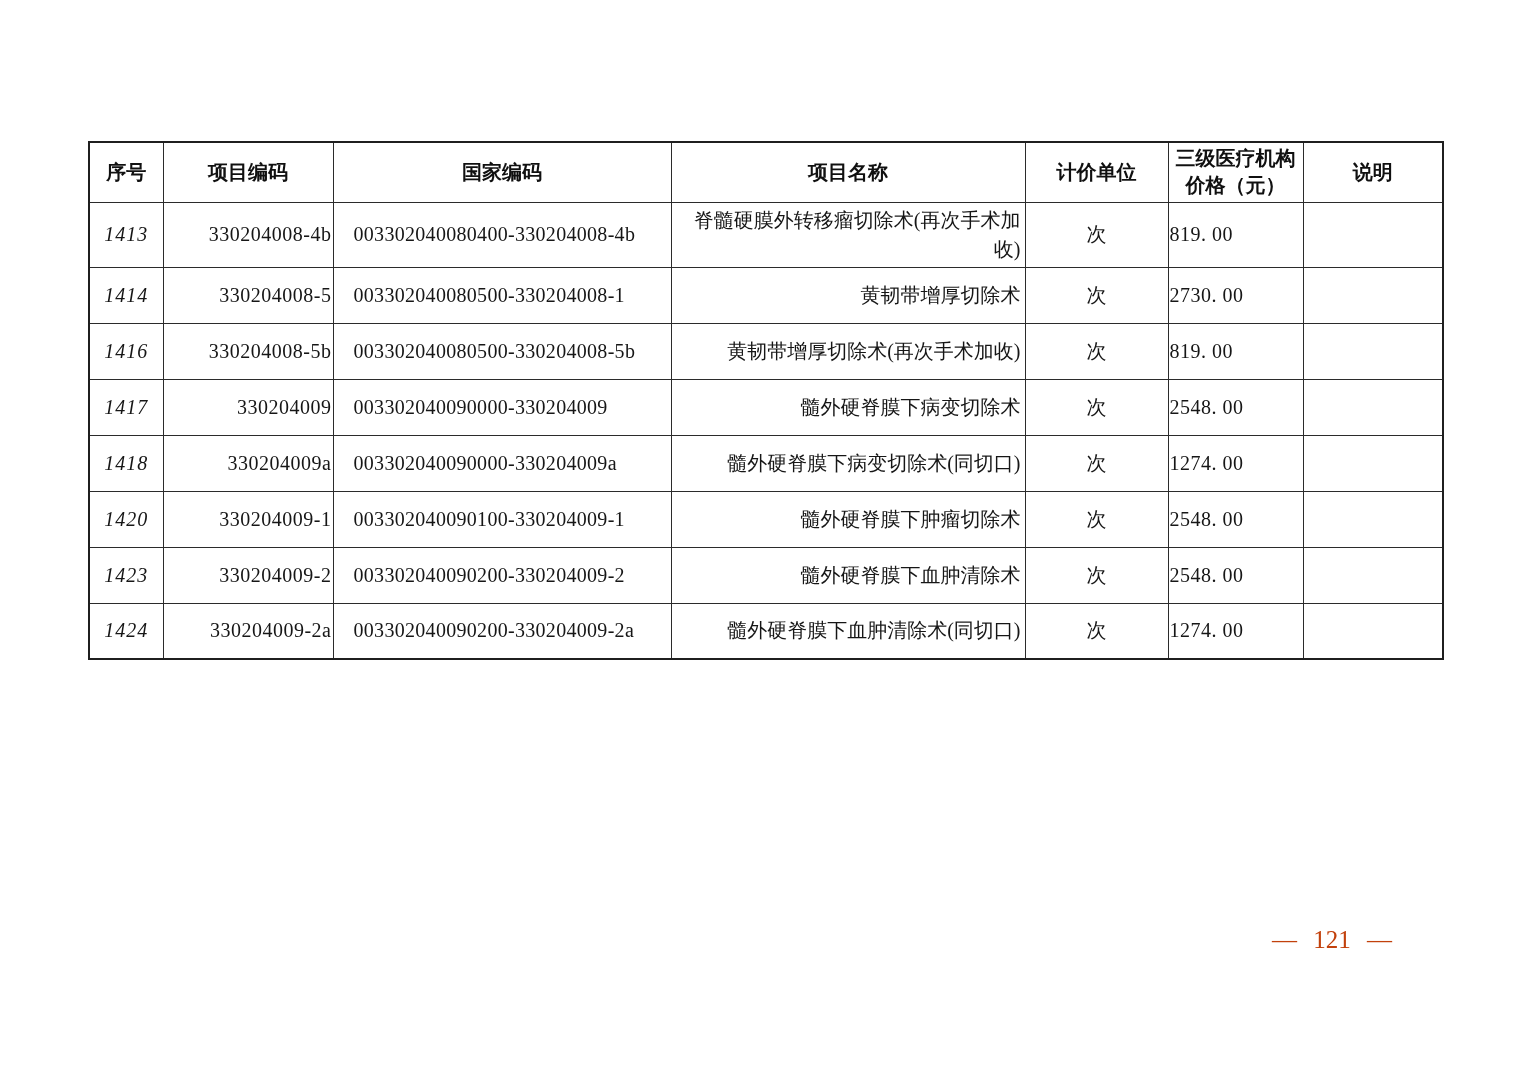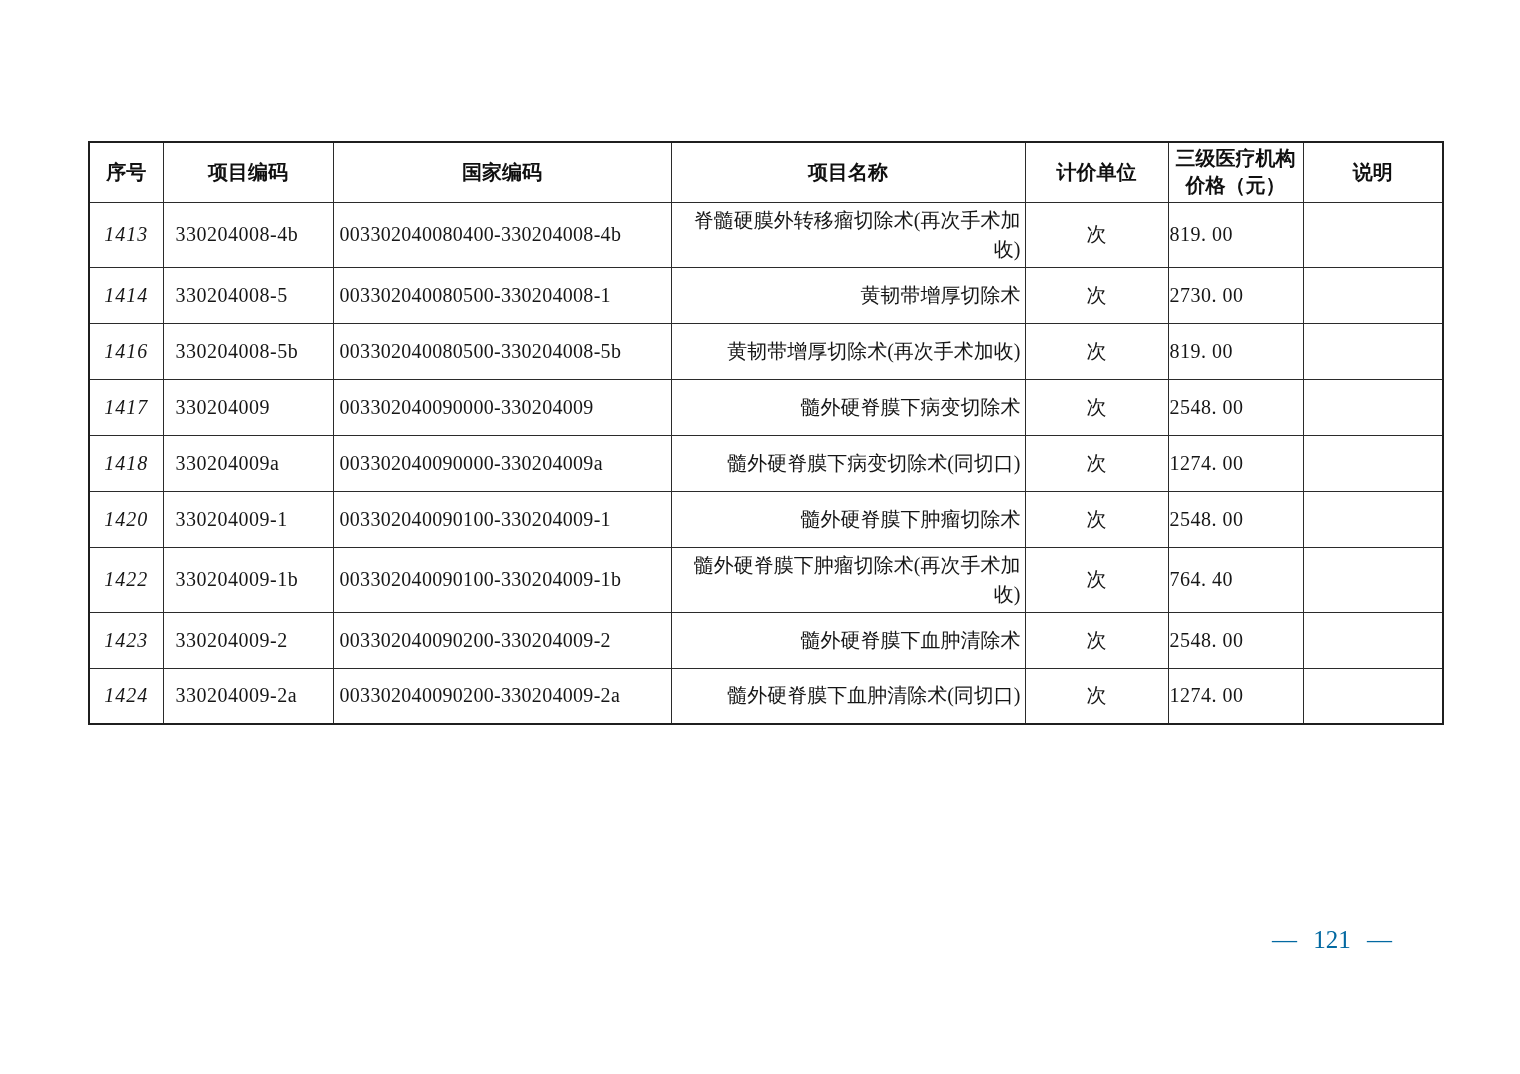--- a/index.html
+++ b/index.html
@@ -41,32 +41,32 @@
     font-size: 20px;
     height: 60px;
     text-align: center;
     line-height: 1.35;
     padding: 0 4px;
     color: #101010;
   }
   tbody tr { height: 56px; }
   td { font-size: 20px; color: #161616; }
   .c-seq   { text-align: center; letter-spacing: 1px; font-style: italic; }
-  .c-code  { text-align: left; padding-left: 12px; letter-spacing: 0.5px; margin-top: 32px; }
-  .c-ncode { text-align: left; padding-left: 6px; letter-spacing: 0.3px; }
+  .c-code  { text-align: right; padding-left: 12px; letter-spacing: 0.5px; margin-top: 32px; }
+  .c-ncode { text-align: left; padding-left: 20px; letter-spacing: 0.3px; }
   .c-name  { text-align: right; padding: 3px 4px 3px 19px; line-height: 1.45; word-break: break-all; }
   .c-unit  { text-align: center; }
   .c-price { text-align: left; letter-spacing: 0.5px; margin-left: 15px; }
   .c-note  { text-align: center; }
   .footer-page {
     position: absolute;
     left: 1272px;
     top: 926px;
     font-size: 25px;
-    color: #0369a1;
+    color: #c2410c;
     white-space: pre;
     word-spacing: 10px;
   }
 </style>
 </head>
 <body>
 
 <div class="sheet">
 
   <table class="price">
@@ -139,29 +139,20 @@
         <tr>
     <td class="c-seq">1420</td>
     <td class="c-code">330204009-1</td>
     <td class="c-ncode">003302040090100-330204009-1</td>
     <td class="c-name">髓外硬脊膜下肿瘤切除术</td>
     <td class="c-unit">次</td>
     <td class="c-price">2548. 00</td>
     <td class="c-note"></td>
   </tr>
         <tr>
-    <td class="c-seq">1422</td>
-    <td class="c-code">330204009-1b</td>
-    <td class="c-ncode">003302040090100-330204009-1b</td>
-    <td class="c-name">髓外硬脊膜下肿瘤切除术(再次手术加收)</td>
-    <td class="c-unit">次</td>
-    <td class="c-price">764. 40</td>
-    <td class="c-note"></td>
-  </tr>
-        <tr>
     <td class="c-seq">1423</td>
     <td class="c-code">330204009-2</td>
     <td class="c-ncode">003302040090200-330204009-2</td>
     <td class="c-name">髓外硬脊膜下血肿清除术</td>
     <td class="c-unit">次</td>
     <td class="c-price">2548. 00</td>
     <td class="c-note"></td>
   </tr>
         <tr>
     <td class="c-seq">1424</td>

